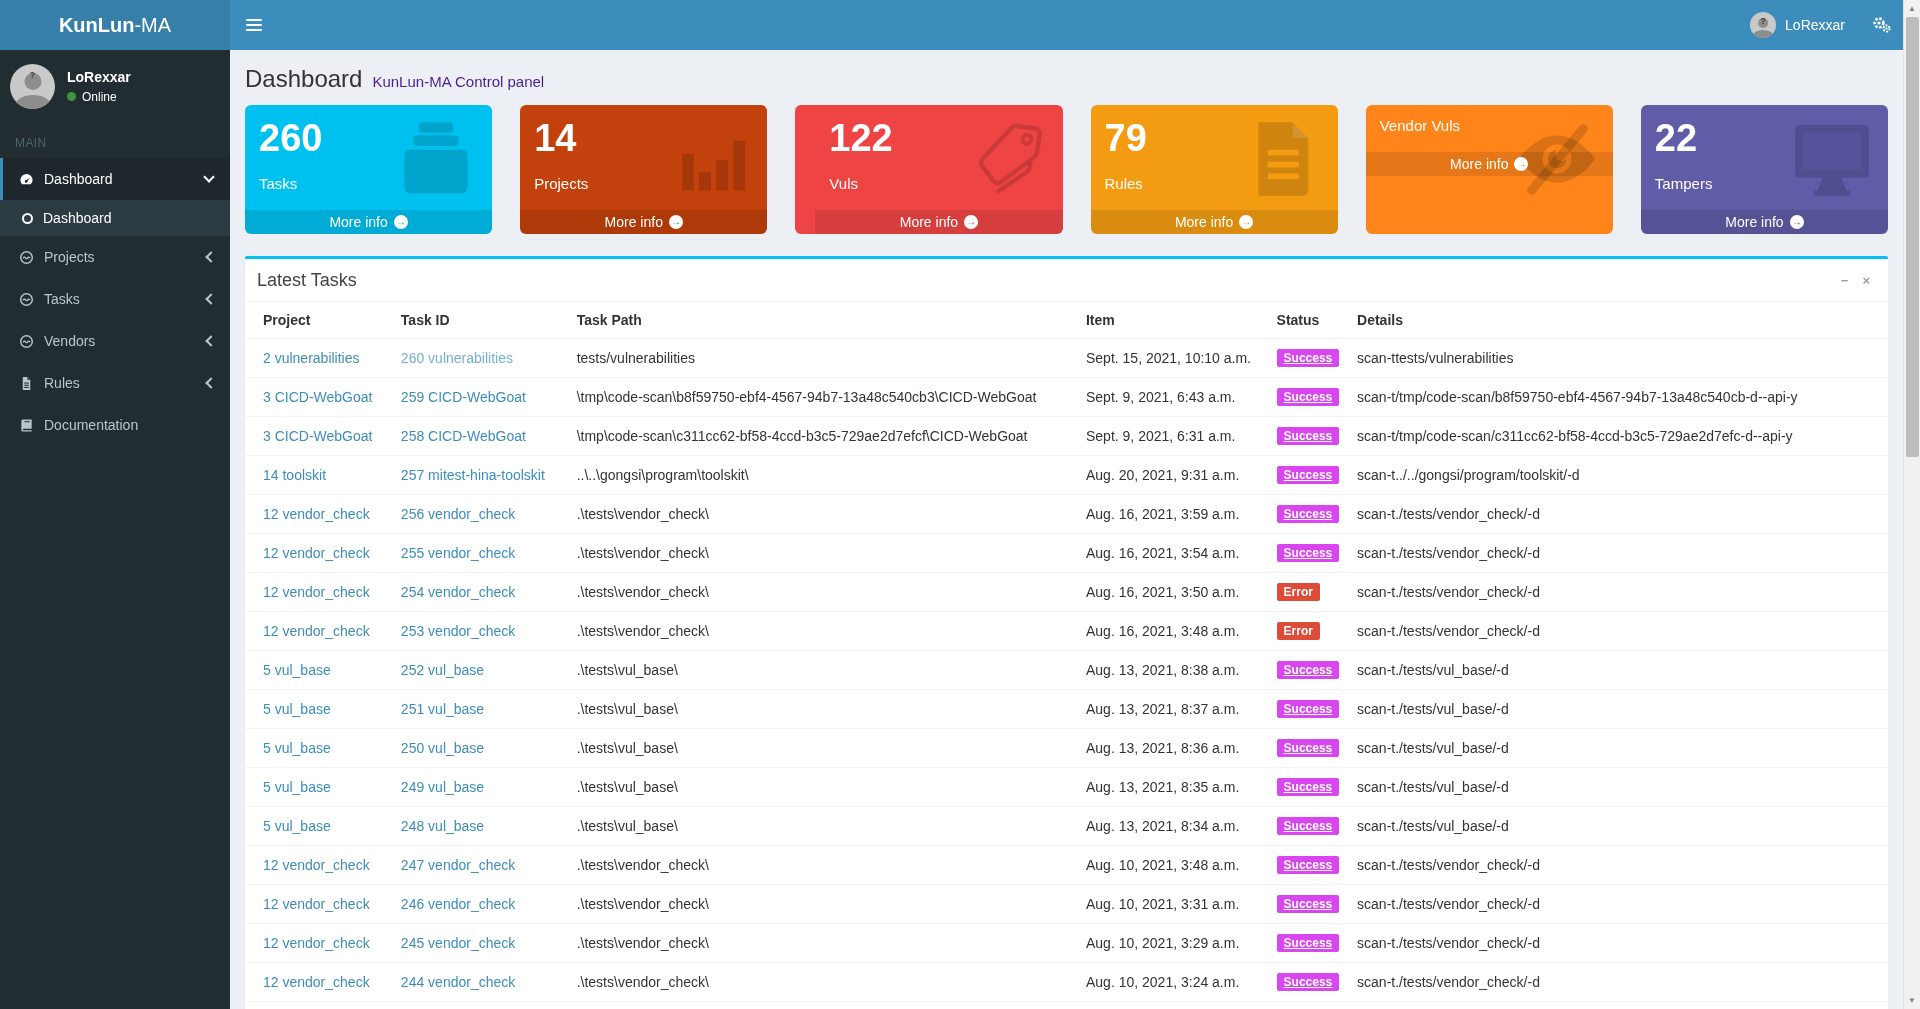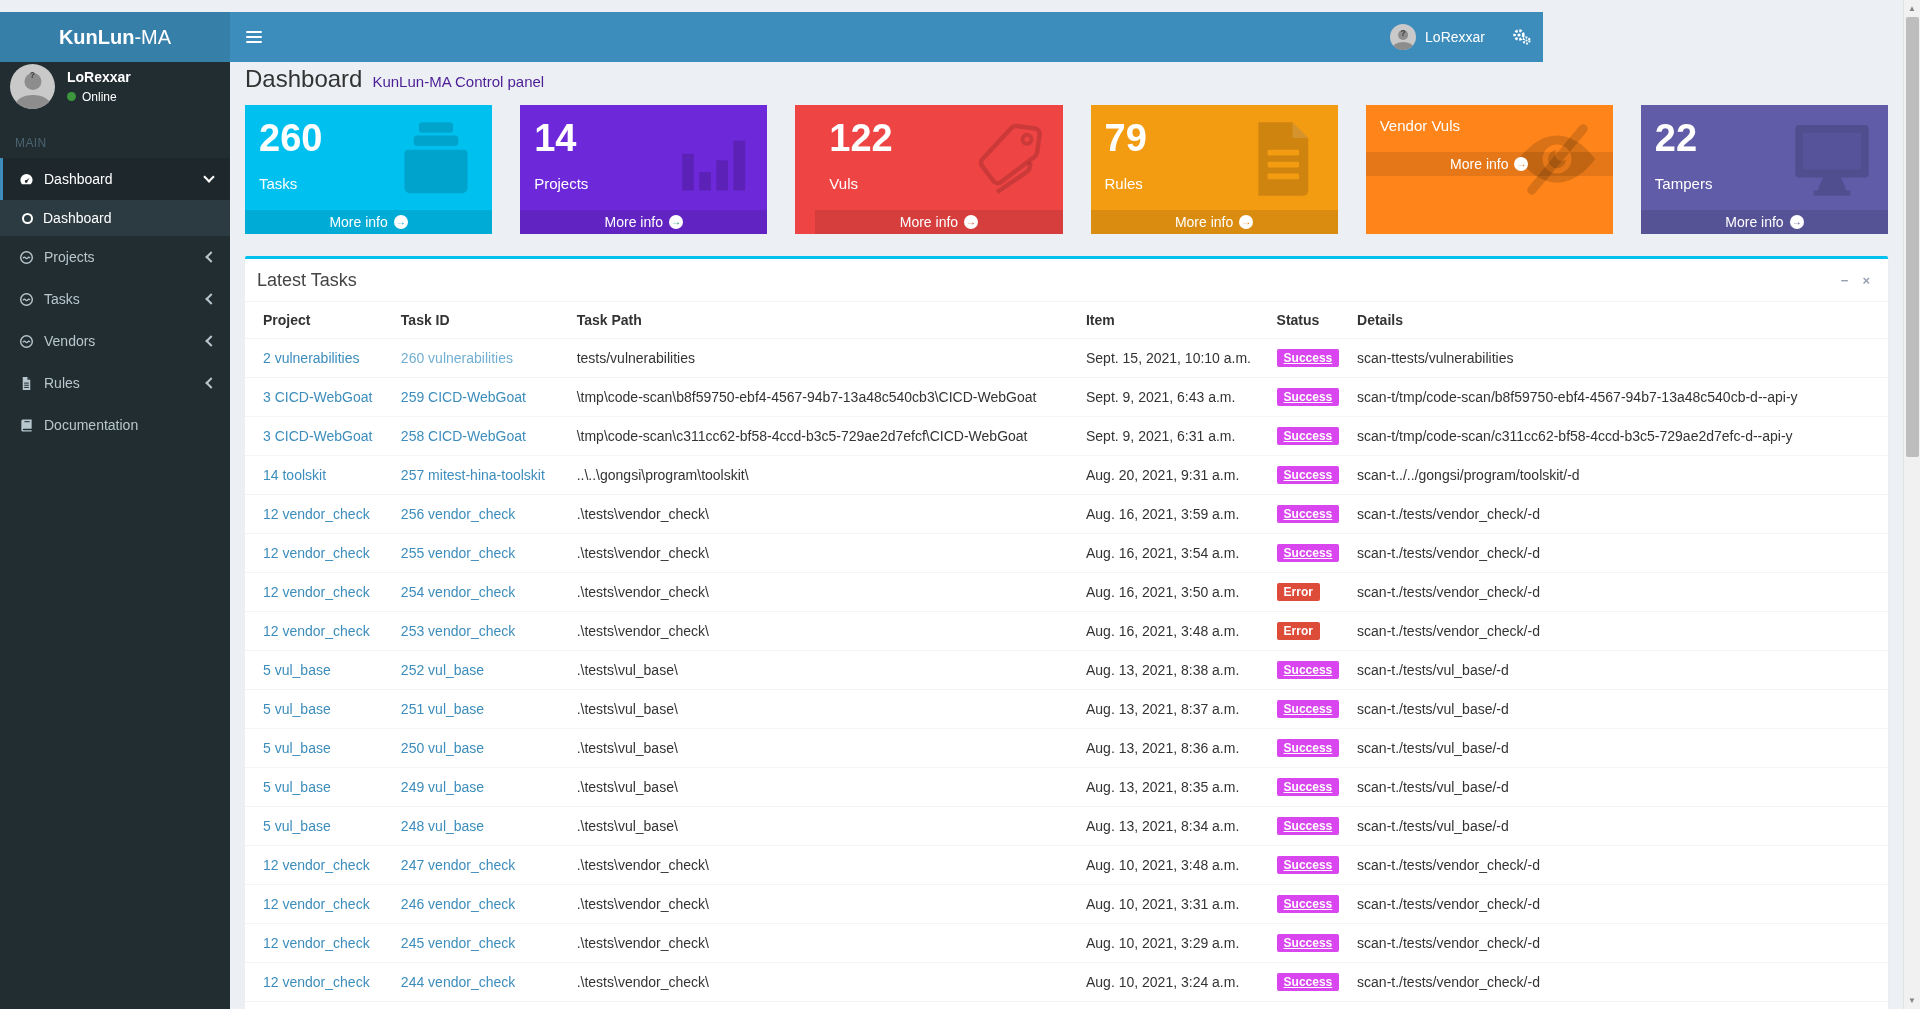--- a/index.html
+++ b/index.html
@@ -1,20 +1,20 @@
 <!DOCTYPE html>
 <html><head>
 <meta charset="utf-8">
 <style>
   * { margin:0; padding:0; box-sizing:border-box; }
   html,body { width:1920px; height:1009px; overflow:hidden; }
   body { font-family:"Liberation Sans", sans-serif; background:#ecf0f5; color:#333; font-size:14px; }
 
   
-  .main-header { position:fixed; top:12px; left:0; width:1543px; height:50px; z-index:50; display:flex; }
+  .main-header { position:fixed; top:0; left:0; width:1903px; height:50px; z-index:50; display:flex; }
   .logo { width:230px; height:50px; background:#367fa9; color:#fff; display:flex; align-items:center; justify-content:center; font-size:20px; }
   .logo .bold { font-weight:700; }
   .logo .light { font-weight:300; }
   .navbar { flex:1; background:#3c8dbc; display:flex; align-items:center; }
   .sidebar-toggle { width:48px; height:50px; display:flex; align-items:center; justify-content:center; cursor:pointer; }
   .hamburger { display:inline-block; }
   .hamburger span { display:block; width:16px; height:2px; background:#fff; margin:3px 0; border-radius:1px; }
   .navbar-spacer { flex:1; }
   .navbar-user { height:50px; display:flex; align-items:center; gap:9px; padding:0 14px; color:#fff; cursor:pointer; }
   .navbar-user .uname { font-size:14px; }
@@ -50,30 +50,30 @@
 
   
   .content-wrapper { margin-left:230px; width:1673px; height:1009px; padding-top:50px; background:#ecf0f5; }
   .content-header { padding:15px 15px 0 15px; display:flex; align-items:baseline; gap:10px; }
   .content-header h1 { font-size:24px; font-weight:500; color:#333; }
   .content-header small { font-size:15px; color:#4c1d95; font-weight:400; }
   .content { padding:12px 15px 0 15px; }
 
   
   .info-row { display:flex; gap:28px; }
-  .small-box { flex:1; border-radius:0; position:relative; color:#fff; overflow:hidden; }
+  .small-box { flex:1; border-radius:6px; position:relative; color:#fff; overflow:hidden; }
   .small-box .inner { padding:12px 12px 18px 14px; position:relative; z-index:2; }
   .small-box .num { font-size:38px; font-weight:700; line-height:1.15; margin-bottom:14px; }
   .small-box .lbl { font-size:15px; }
   .small-box .ghost { position:absolute; right:14px; top:12px; z-index:1; }
   .small-box .ghost svg { width:84px; height:84px; }
   .small-box .footer { position:relative; z-index:2; background:rgba(0,0,0,0.1); text-align:center; padding:4px 0; font-size:14px; color:#fff; display:flex; align-items:center; justify-content:center; gap:6px; cursor:pointer; }
   .arrow-circle { width:14px; height:14px; border-radius:50%; background:#fff; display:inline-flex; align-items:center; justify-content:center; font-size:10px; font-weight:700; line-height:1; }
   .box-aqua { background:#00c0ef; } .box-aqua .arrow-circle { color:#00acd6; }
-  .box-green { background:#6d28d9; } .box-green .arrow-circle { color:#009551; }
+  .box-green { background:#c2410c; } .box-green .arrow-circle { color:#009551; }
   .box-red { background:#ef4444;padding-left:20px; } .box-red .arrow-circle { color:#c74535; }
   .box-yellow { background:#f39c12; } .box-yellow .arrow-circle { color:#db8c10; }
   .box-orange { background:#ff851b; } .box-orange .arrow-circle { color:#e67817; }
   .box-purple { background:#605ca8; } .box-purple .arrow-circle { color:#565397; }
   .ghost-fill { fill:rgba(0,0,0,0.15); }
   .ghost-stroke { fill:none; stroke:rgba(0,0,0,0.15); }
 
   
   .box-panel { background:#fff; border-top:3px solid #00c0ef; border-radius:2px; margin-top:22px; box-shadow:0 1px 1px rgba(0,0,0,0.1); }
   .box-header { padding:11px 12px 10px 12px; border-bottom:1px solid #f4f4f4; display:flex; align-items:center;text-align:right; }

